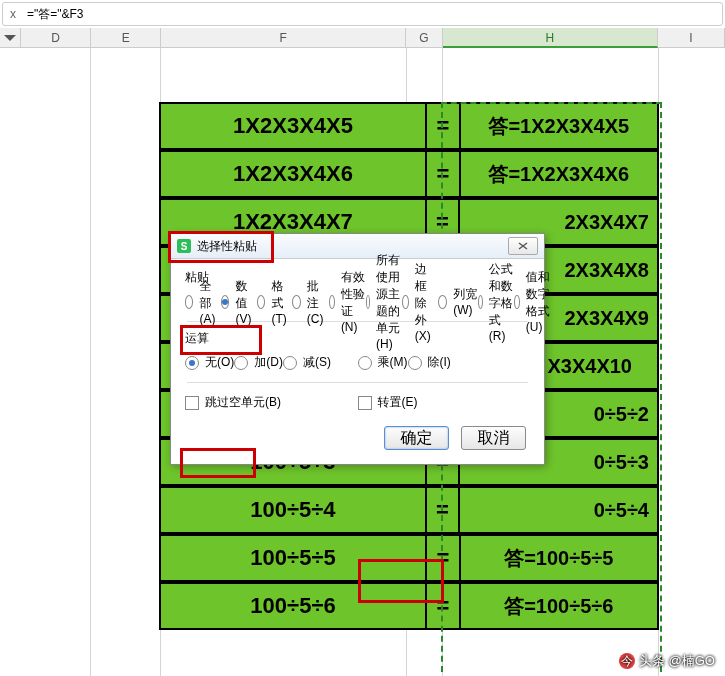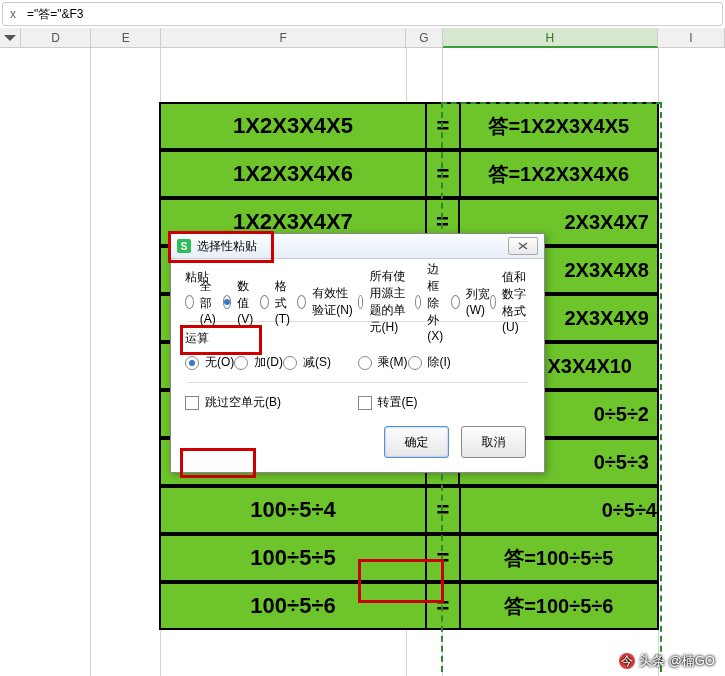--- a/index.html
+++ b/index.html
@@ -28,21 +28,21 @@
 .dlg-body{padding:8px 14px 0 14px}
 .group-label{margin:2px 0 4px 0}
 .opts{display:flex}
 .col-opts{flex:1;display:flex;flex-direction:row}
 .opt{display:flex;align-items:center;height:23px}
 .radio{width:12px;height:12px;border:1px solid #888;border-radius:50%;margin-right:6px;background:#fff;display:flex;align-items:center;justify-content:center}
 .radio.checked::after{content:"";width:6px;height:6px;background:#3878c7;border-radius:50%}
 .chk{width:12px;height:12px;border:1px solid #888;margin-right:6px;background:#fff}
 .sep{height:1px;background:#ddd;margin:8px 2px}
 .dlg-footer{display:flex;justify-content:flex-end;gap:12px;padding:12px 18px 14px 0}
-.btn{width:65px;height:32px;border:1px solid #8a8a8a;border-radius:3px;background:linear-gradient(#fdfdfd,#e6e6e6);font-size:12px;cursor:pointer}
+.btn{width:65px;height:24px;border:1px solid #8a8a8a;border-radius:3px;background:linear-gradient(#fdfdfd,#e6e6e6);font-size:16px;cursor:pointer}
 .btn.primary{border:1px solid #5a8ed0;box-shadow:0 0 2px #6aa5e8 inset}
 .annot{position:absolute;border:3px solid #c00;pointer-events:none}
 .watermark{position:absolute;right:10px;bottom:6px;color:#fff;font-size:13px;text-shadow:0 0 3px #000,0 0 3px #000;display:flex;align-items:center;gap:4px}
 .wm-ico{width:16px;height:16px;border-radius:50%;background:#e04040;display:flex;align-items:center;justify-content:center;color:#fff;font-size:12px}
 </style>
 </head>
 <body>
 
 <div class="formula-bar">
   <span class="fb-label">x</span>
@@ -108,21 +108,21 @@
           <div class="cell-h" style="justify-content:flex-end;padding-right:8px">0÷5÷2</div>
         </div>
       <div class="trow">
           <div class="cell-f">100÷5÷3</div>
           <div class="cell-g">=</div>
           <div class="cell-h" style="justify-content:flex-end;padding-right:8px">0÷5÷3</div>
         </div>
       <div class="trow">
           <div class="cell-f">100÷5÷4</div>
           <div class="cell-g">=</div>
-          <div class="cell-h" style="justify-content:flex-end;">0÷5÷4</div>
+          <div class="cell-h" style="justify-content:flex-end;padding-right:8px">0÷5÷4</div>
         </div>
       <div class="trow">
           <div class="cell-f">100÷5÷5</div>
           <div class="cell-g">=</div>
           <div class="cell-h">答=100÷5÷5</div>
         </div>
       <div class="trow">
           <div class="cell-f">100÷5÷6</div>
           <div class="cell-g">=</div>
           <div class="cell-h">答=100÷5÷6</div>
@@ -152,35 +152,43 @@
             <div class="opt">
                 <span class="radio checked"></span>
                 <span>数值(V)</span>
               </div>
             <div class="opt">
                 <span class="radio"></span>
                 <span>格式(T)</span>
               </div>
             <div class="opt">
                 <span class="radio"></span>
+                <span>批注(C)</span>
+              </div>
+            <div class="opt">
+                <span class="radio"></span>
                 <span>有效性验证(N)</span>
               </div>
           </div>
           <div class="col-opts">
             <div class="opt">
                 <span class="radio"></span>
                 <span>所有使用源主题的单元(H)</span>
               </div>
             <div class="opt">
                 <span class="radio"></span>
                 <span>边框除外(X)</span>
               </div>
             <div class="opt">
                 <span class="radio"></span>
                 <span>列宽(W)</span>
+              </div>
+            <div class="opt">
+                <span class="radio"></span>
+                <span>公式和数字格式(R)</span>
               </div>
             <div class="opt">
                 <span class="radio"></span>
                 <span>值和数字格式(U)</span>
               </div>
           </div>
         </div>
         <div class="sep"></div>
         <div class="group-label">运算</div>
         <div class="opts">

